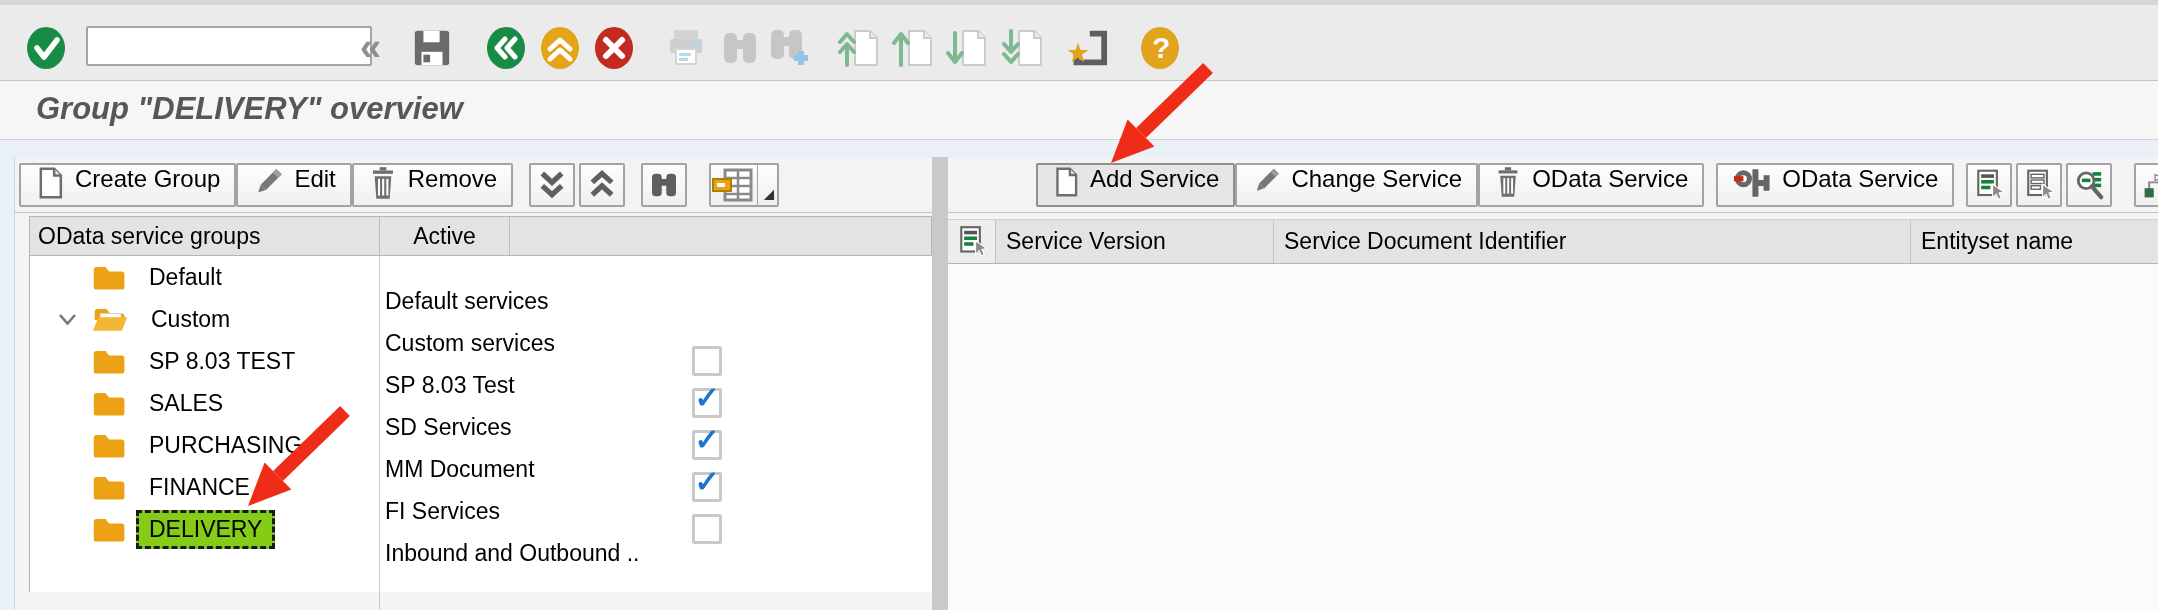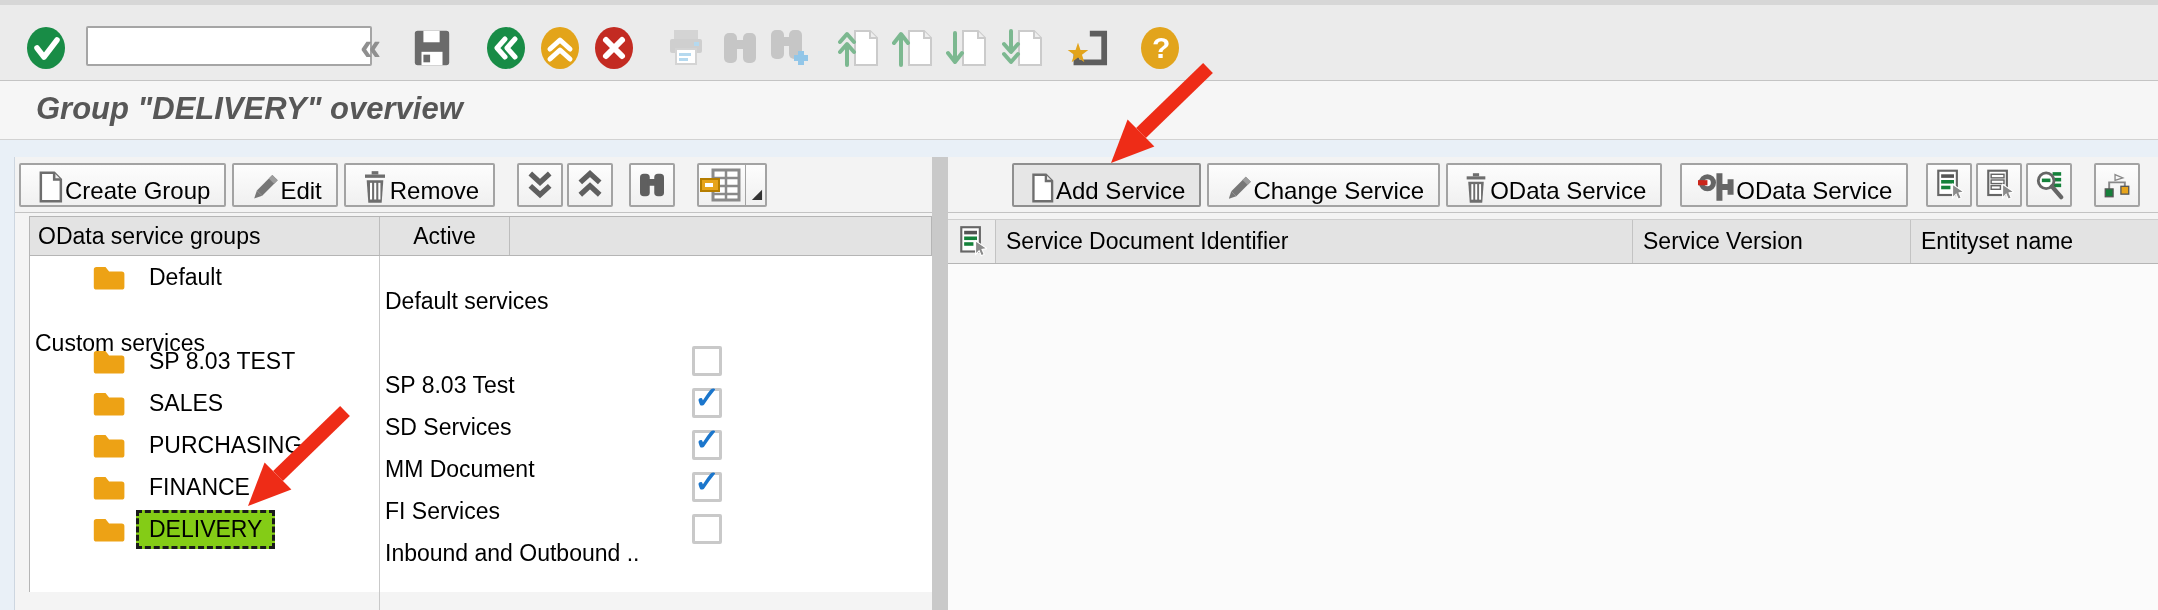--- a/index.html
+++ b/index.html
@@ -14,24 +14,24 @@
   #title-bar{position:absolute;left:0;top:81px;width:2158px;height:58px;background:#f6f6f6;border-bottom:1px solid #d2d2d2;}
   #page-title{position:absolute;left:36px;top:10px;font-size:31px;font-weight:bold;font-style:italic;color:#575757;}
   
   #content{position:absolute;left:0;top:140px;width:2158px;height:470px;background:#e9f0f7;}
   .panel{position:absolute;top:17px;bottom:0;background:#f4f4f4;}
   #left-panel{left:14px;width:918px;border-left:1px solid #cdd6e0;}
   #splitter{position:absolute;left:932px;top:17px;bottom:0;width:16px;background:#c9c9c9;}
   #right-panel{left:948px;width:1210px;}
   .panel-toolbar{position:absolute;left:0;top:0;right:0;height:55px;display:flex;align-items:center;background:#f3f3f3;border-bottom:1px solid #c3c3c3;}
   #left-panel .panel-toolbar{padding-left:4px;}
-  #right-panel .panel-toolbar{padding-left:64px;}
-  
-  .btn{height:44px;display:inline-flex;align-items:flex-end;padding:0 14px;background:linear-gradient(#fdfdfd,#f0f0f0);
-    border:2px solid #a3a3a3;border-radius:2px;font-size:24px;color:#000;margin-right:6px;white-space:nowrap;}
+  #right-panel .panel-toolbar{padding-left:88px;}
+  
+  .btn{height:44px;display:inline-flex;align-items:flex-start;gap:10px;padding:0 14px;background:linear-gradient(#fdfdfd,#f0f0f0);
+    border:2px solid #a3a3a3;border-radius:2px;font-size:24px;color:#000;white-space:nowrap;}
   .btn.hl{background:#e6e6e6;border-color:#8f8f8f;}
   .icon-btn{width:46px;height:44px;display:inline-flex;align-items:center;justify-content:center;background:linear-gradient(#fdfdfd,#f0f0f0);
     border:2px solid #a3a3a3;border-radius:2px;margin-right:4px;}
   .ml12{margin-left:12px;} .ml16{margin-left:16px;} .ml18{margin-left:18px;}
   #layout-button{width:70px;display:inline-flex;align-items:center;padding:0;}
   #layout-button .dd{width:20px;height:40px;border-left:1px solid #a3a3a3;display:flex;align-items:flex-end;justify-content:flex-end;padding:0 2px 4px 0;box-sizing:border-box;}
   
   #group-table-header{position:absolute;left:14px;top:59px;width:903px;height:40px;display:flex;background:#e3e3e3;border:1px solid #b5b5b5;box-sizing:border-box;}
   #group-table-header .hc{display:flex;align-items:center;font-size:23px;color:#000;padding-left:8px;border-right:1px solid #bdbdbd;box-sizing:border-box;}
   .w-groups{width:350px;} .w-desc{width:310px;} .w-active{width:130px;justify-content:center;padding-left:0 !important;}
@@ -269,20 +269,38 @@
     </div>
     <div class="c2"><span class="desc">Default services</span></div>
     <div class="c3">
       <span class="checkbox" style="visibility: hidden;">
               <span class="tick">✓</span>
             </span>
     </div>
   </div>
 
   <div class="trow">
+    <div class="c1">
+      <span class="expander">
+        <svg width="19" height="13" viewBox="0 0 19 13">
+                <path d="M2 2 L9.5 10.5 L17 2" stroke="#777" stroke-width="2.6" fill="none"></path>
+              </svg>
+      </span>
+
+      <span class="folder open">
+        <svg width="38" height="30" viewBox="0 0 42 30">
+          <path d="M3 7 a3 3 0 0 1 3 -3 h10 l4 5 h13 a3 3 0 0 1 3 3 v4 H3 Z" fill="#eda215"></path>
+          <rect x="9" y="9" width="23" height="7" fill="#fff" stroke="#cfcfcf"></rect>
+          <path d="M7 13 h32 l-6 15 H1 Z" fill="#f3b733"></path>
+        </svg>
+      </span>
+      <span class="sel">
+        <span class="rowlabel">Custom</span>
+      </span>
+    </div>
     <div class="c2"><span class="desc">Custom services</span></div>
     <div class="c3">
       <span class="checkbox" style="visibility: hidden;">
               <span class="tick">✓</span>
             </span>
     </div>
   </div>
 
   <div class="trow">
     <div class="c1">
@@ -495,22 +513,22 @@
     <div id="service-table-header">
       <div class="hc w-selicon">
         <svg width="30" height="33" viewBox="0 0 42 46">
           <rect x="6" y="3" width="26" height="34" fill="#fff" stroke="#666" stroke-width="3"></rect>
           <rect x="10" y="8" width="18" height="5" fill="#555"></rect>
           <rect x="10" y="16" width="18" height="5" fill="#14813a"></rect>
           <rect x="10" y="24" width="13" height="5" fill="#14813a"></rect>
           <path d="M26 22 v19 l5 -5 3 7 4 -2 -3 -7 7 -1 Z" fill="#8b8b8b" stroke="#fff" stroke-width="1.5"></path>
         </svg>
       </div>
+      <div class="hc w-version">Service Version</div>
       <div class="hc w-docid">Service Document Identifier</div>
-      <div class="hc w-version">Service Version</div>
       <div class="hc w-entityset">Entityset name</div>
     </div>
     <div id="service-table-body"></div>
   </div>
 </div>
 
 <svg class="arrow" style="left:1083px;top:60px" width="130" height="120" viewBox="0 0 130 120">
   <path d="M125 8 L58 73" stroke="#ee2c17" stroke-width="14"></path>
   <polygon points="28,103 71.4,86.4 44.6,59.6" fill="#ee2c17"></polygon>
 </svg>

